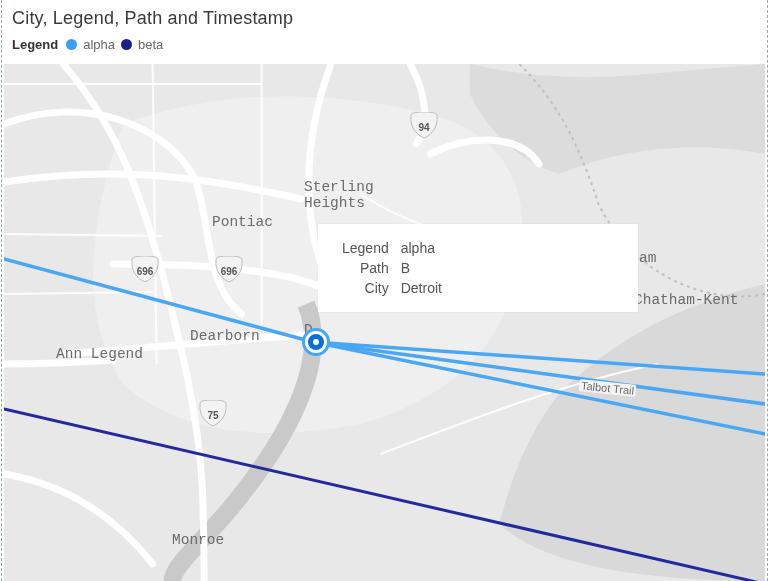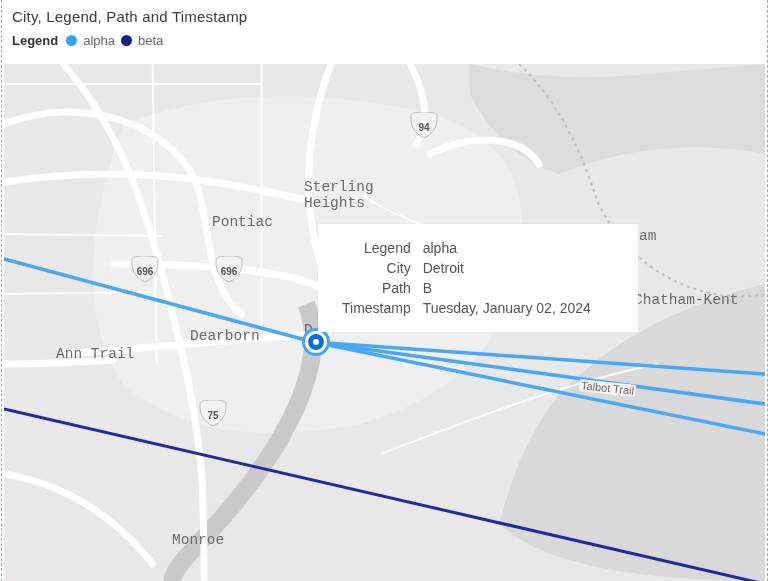--- a/index.html
+++ b/index.html
@@ -14,21 +14,21 @@
   .frame {
     position: absolute;
     left: 1px; top: 0; right: 0; bottom: 0;
     border-left: 1px dashed #9aa;
     border-right: 1px dashed #9aa;
   }
   .header {
     padding: 8px 10px 2px 10px;
   }
   .title {
-    font-size: 15px;
+    font-size: 18px;
     color: #3a3a3a;
     font-weight: 400;
     letter-spacing: .2px;
   }
   .legend-row {
     display: flex;
     align-items: center;
     gap: 6px;
     padding: 6px 10px 10px 10px;
     font-size: 13px;
@@ -200,46 +200,42 @@
         </svg>
       <div class="num">75</div>
     </div>
 
     <div class="city-label" style="left:208px; top:134px;margin-top:16px;">Pontiac</div>
     <div class="city-label" style="left:300px; top:116px; line-height:1.1;">
       <span style="white-space:pre;">Sterling
 Heights</span>
     </div>
     <div class="city-label" style="left:186px; top:264px;">Dearborn</div>
-    <div class="city-label" style="left:52px; top:282px;">Ann Trail</div>
+    <div class="city-label" style="left:52px; top:282px;">Ann Legend</div>
     <div class="city-label" style="left:168px; top:468px;">Monroe</div>
     <div class="city-label" style="left:300px; top:258px;">D</div>
-    <div class="city-label" style="left:635px; top:164px;">am</div>
+    <div class="city-label" style="left:635px; top:186px;">am</div>
     <div class="city-label" style="left:630px; top:228px;">Chatham-Kent</div>
     <div class="route-badge" style="left:575px; top:318px; transform:rotate(6deg);">Talbot Trail</div>
 
     <div class="marker" style="left:312px; top:278px;"></div>
 
     <div class="tooltip" style="left:314px; top:160px;">
       <table>
         <tbody>
             <tr>
           <td class="k">Legend</td>
           <td class="v">alpha</td>
         </tr>
         <tr>
-          <td class="k">City</td>
-          <td class="v">Detroit</td>
-        </tr>
-        <tr>
           <td class="k">Path</td>
           <td class="v">B</td>
         </tr>
         <tr>
-          <td class="k">Timestamp</td>
-          <td class="v">Tuesday, January 02, 2024</td>
+          <td class="k">City</td>
+          <td class="v">Detroit</td>
         </tr>
       </tbody>
         </table>
     </div>
 
   </div>
 </div>
 
 </body></html>

